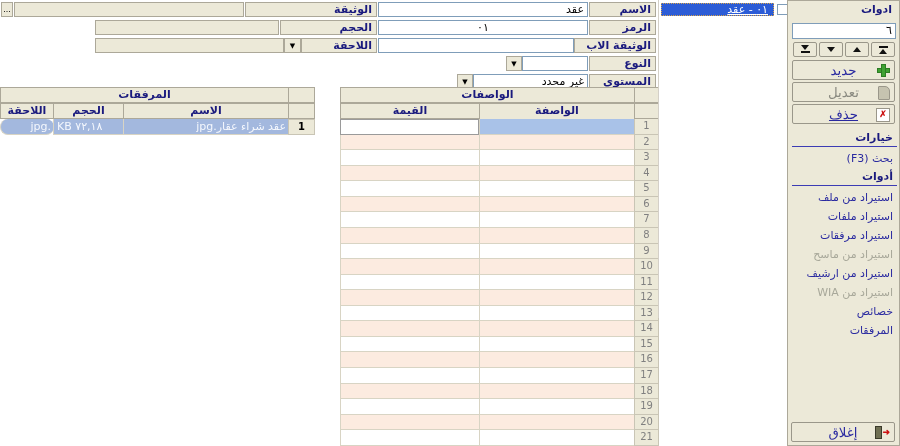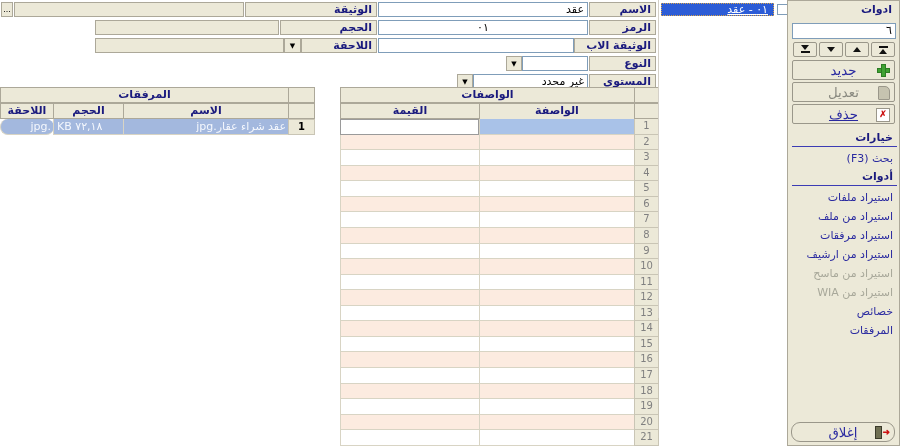--- a/index.html
+++ b/index.html
@@ -274,30 +274,30 @@
           </span></button>
         <button class="sbtn off" style="top: 81px;"><span>تعديل</span><span class="ic page-ic"></span></button>
         <button class="sbtn" style="top: 103px; text-decoration: underline;"><span>حذف</span><span class="ic del-ic">✗</span></button>
       </div>
     <div class="abs" style="left:0;top:128px;width:113px;" id="sidelinks">
         <div class="shdr">خيارات</div>
         <div class="srule"></div>
         <div class="slink">بحث  (F3)</div>
         <div class="shdr">أدوات</div>
         <div class="srule"></div>
+        <div class="slink">استيراد من ملف</div>
         <div class="slink">استيراد ملفات</div>
-        <div class="slink">استيراد من ملف</div>
         <div class="slink">استيراد مرفقات</div>
+        <div class="slink off">استيراد من ماسح</div>
         <div class="slink">استيراد من ارشيف</div>
-        <div class="slink off">استيراد من ماسح</div>
         <div class="slink off">استيراد من WIA</div>
         <div class="slink">خصائص</div>
         <div class="slink">المرفقات</div>
       </div>
-    <button class="sbtn" style="top:421px;height:20px;left:3px;right:4px;border-radius:9px;">
+    <button class="sbtn" style="top:421px;height:20px;left:3px;right:4px;">
       <span>إغلاق</span>
       <span class="ic door-ic">
         <span class="door"></span>
           <span class="arr">➜</span>
       </span>
     </button>
   </div>
 
 </div>
 

